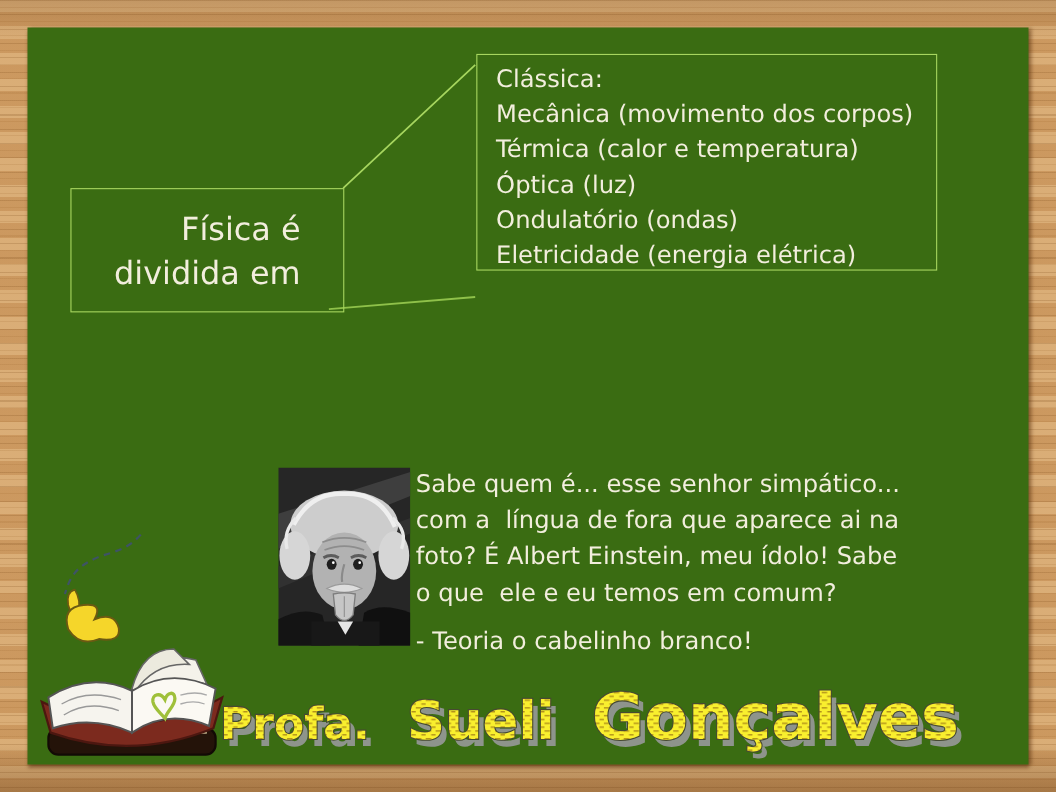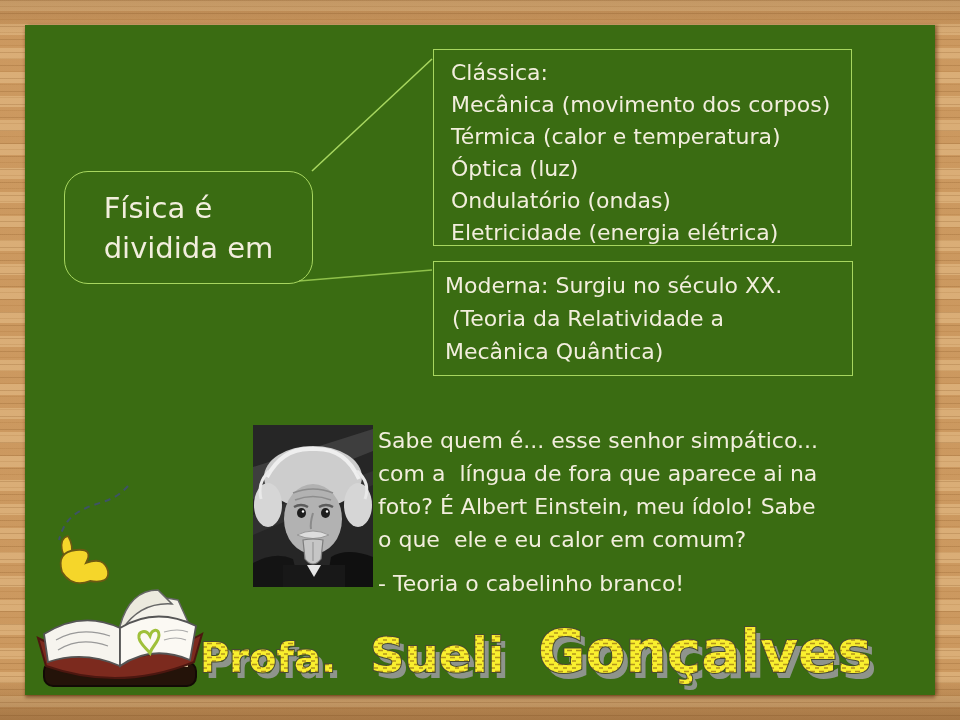--- a/index.html
+++ b/index.html
@@ -17,22 +17,22 @@
     background:#3a6c12;
     box-shadow:0 3px 3px rgba(80,40,8,0.45), 3px 0 3px rgba(80,40,8,0.35);
   }
   .overlay{position:absolute;left:0;top:0;width:960px;height:720px;pointer-events:none;}
   .txt{color:#f2eedd;white-space:pre-wrap;}
   .outlined-box{
     position:absolute;border:1.5px solid #a7d65f;box-sizing:border-box;color:#f2eedd;
   }
   .title-box{
     left:64px;top:171px;width:249px;height:113px;
-    display:flex;align-items:center;justify-content:center;text-align:left;
-    font-size:29px;line-height:40px;border-radius:24px;
+    display:flex;align-items:center;justify-content:center;text-align:right;
+    font-size:29px;line-height:40px;
   }
   .classica-box{
     left:433px;top:49px;width:419px;height:197px;
     padding:7px 17px;font-size:22px;line-height:32px;
   }
   .moderna-box{
     left:433px;top:261px;width:420px;height:115px;
     padding:7px 11px;font-size:22px;line-height:33px;
   }
   .materia-note{
@@ -67,25 +67,20 @@
 
   <div class="outlined-box classica-box">
     <span class="txt">Clássica:
 Mecânica (movimento dos corpos)
 Térmica (calor e temperatura)
 Óptica (luz)
 Ondulatório (ondas)
 Eletricidade (energia elétrica)</span>
   </div>
 
-  <div class="outlined-box moderna-box">
-    <span class="txt">Moderna: Surgiu no século XX.
- (Teoria da Relatividade a
-Mecânica Quântica)</span>
-  </div>
 
 
   <svg class="photo" viewBox="0 0 120 162">
     <rect width="120" height="162" fill="#262626"></rect>
     <polygon points="0,42 120,4 120,26 0,74" fill="#3e3e3e"></polygon>
     <polygon points="0,90 120,46 120,60 0,110" fill="#313131"></polygon>
 
     <path d="M0 162 L0 138 Q22 126 40 134 L47 162 Z" fill="#141414"></path>
     <path d="M120 162 L120 132 Q94 122 78 132 L73 162 Z" fill="#101010"></path>
     <rect x="30" y="140" width="62" height="22" fill="#181818"></rect>
@@ -107,21 +102,21 @@
     <path d="M60 88 Q57 98 58 104" stroke="#8a8a8a" stroke-width="2" fill="none"></path>
     <path d="M44 110 Q60 102 76 110 Q60 117 44 110 Z" fill="#dddddd" stroke="#9a9a9a" stroke-width="1"></path>
     <path d="M50 115 Q60 113 70 115 L68 134 Q60 144 52 134 Z" fill="#c6c6c6" stroke="#7d7d7d" stroke-width="1.2"></path>
     <path d="M60 117 L60 136" stroke="#8f8f8f" stroke-width="1"></path>
   </svg>
 
   <div class="einstein-text">
     <div class="txt">Sabe quem é... esse senhor simpático...
 com a  língua de fora que aparece ai na
 foto? É Albert Einstein, meu ídolo! Sabe
-o que  ele e eu calor em comum?</div>
+o que  ele e eu temos em comum?</div>
     <div class="txt punchline">- Teoria o cabelinho branco!</div>
   </div>
 
   <svg class="books" viewBox="0 0 180 216">
     <path d="M100 8 C 86 24, 70 24, 58 30 C 40 38, 35 48, 31 62" fill="none" stroke="#3e5366" stroke-width="2" stroke-dasharray="6 5"></path>
     <path d="M40 58 q-8 2 -6 14 q2 9 9 7 q3 -11 -3 -21 Z" fill="#f5d62a" stroke="#6b5a12" stroke-width="1.5"></path>
     <path d="M34 94 Q28 74 48 72 Q66 70 58 85 Q76 78 80 93 Q82 106 62 103 Q44 110 34 94 Z" fill="#f5d62a" stroke="#6b5a12" stroke-width="1.8"></path>
     <g transform="translate(4,100)">
 
       <rect x="12" y="84" width="152" height="24" rx="9" fill="#241309" stroke="#120a05" stroke-width="2"></rect>

